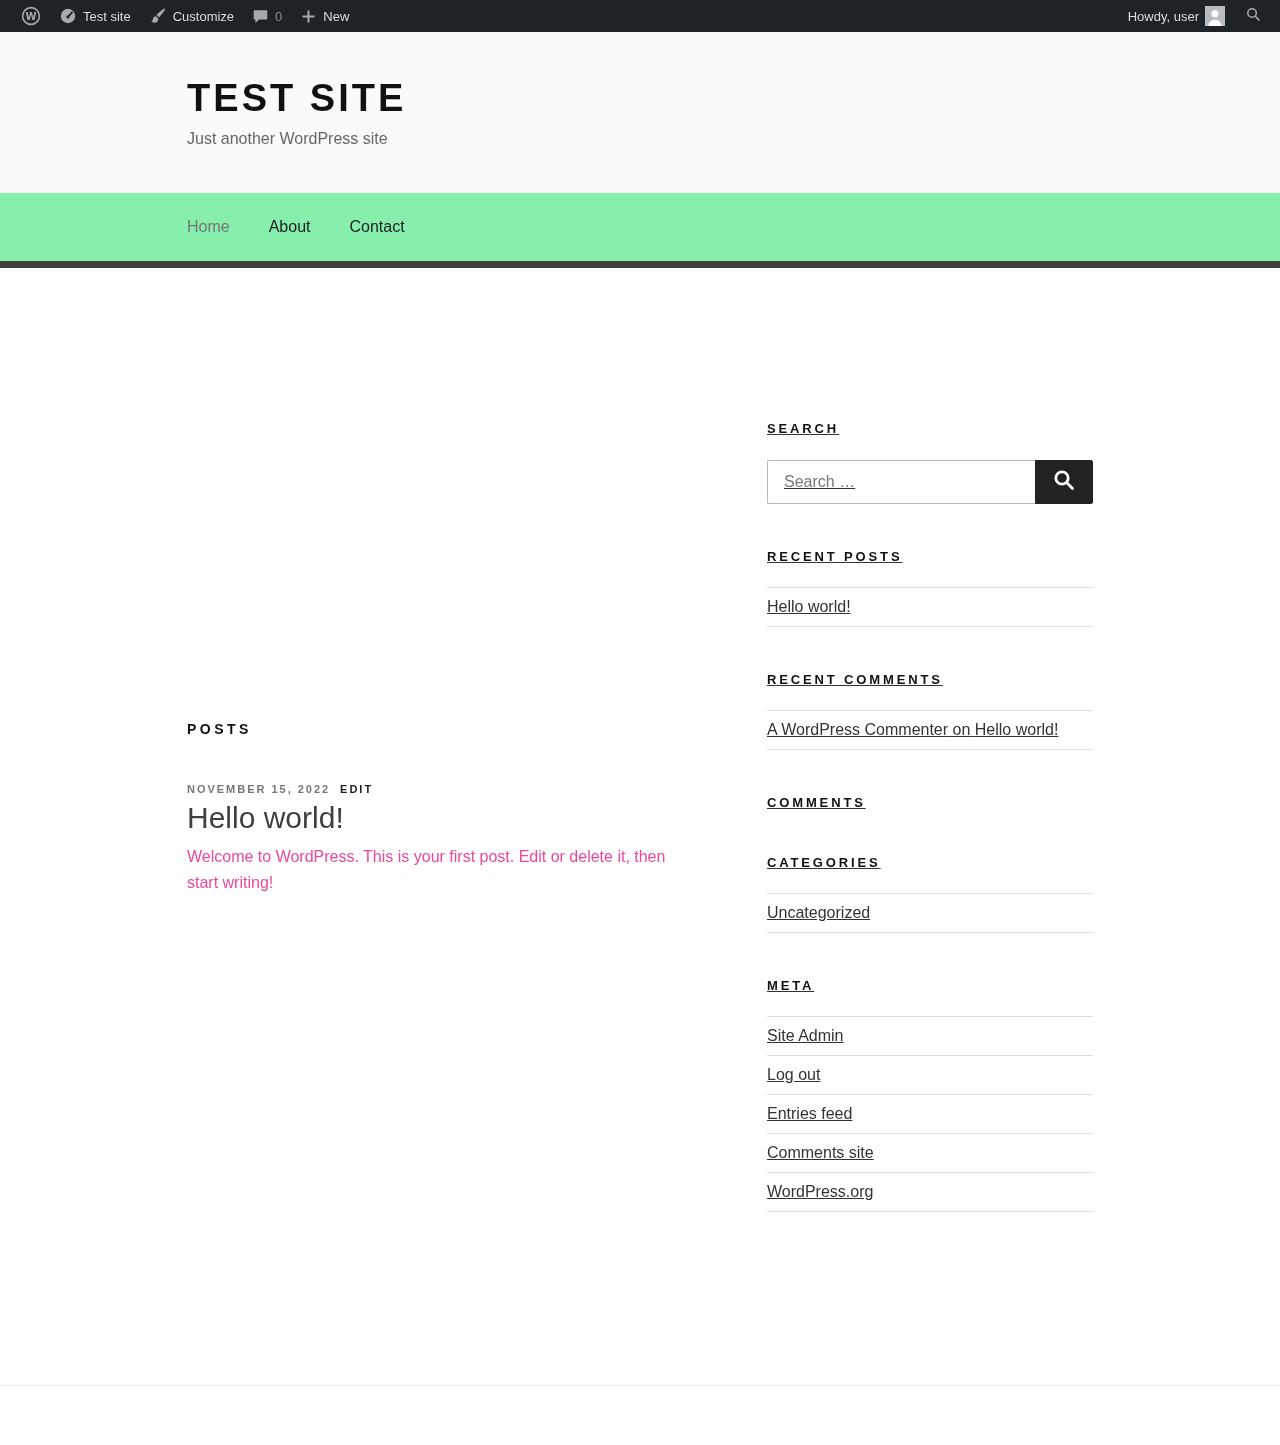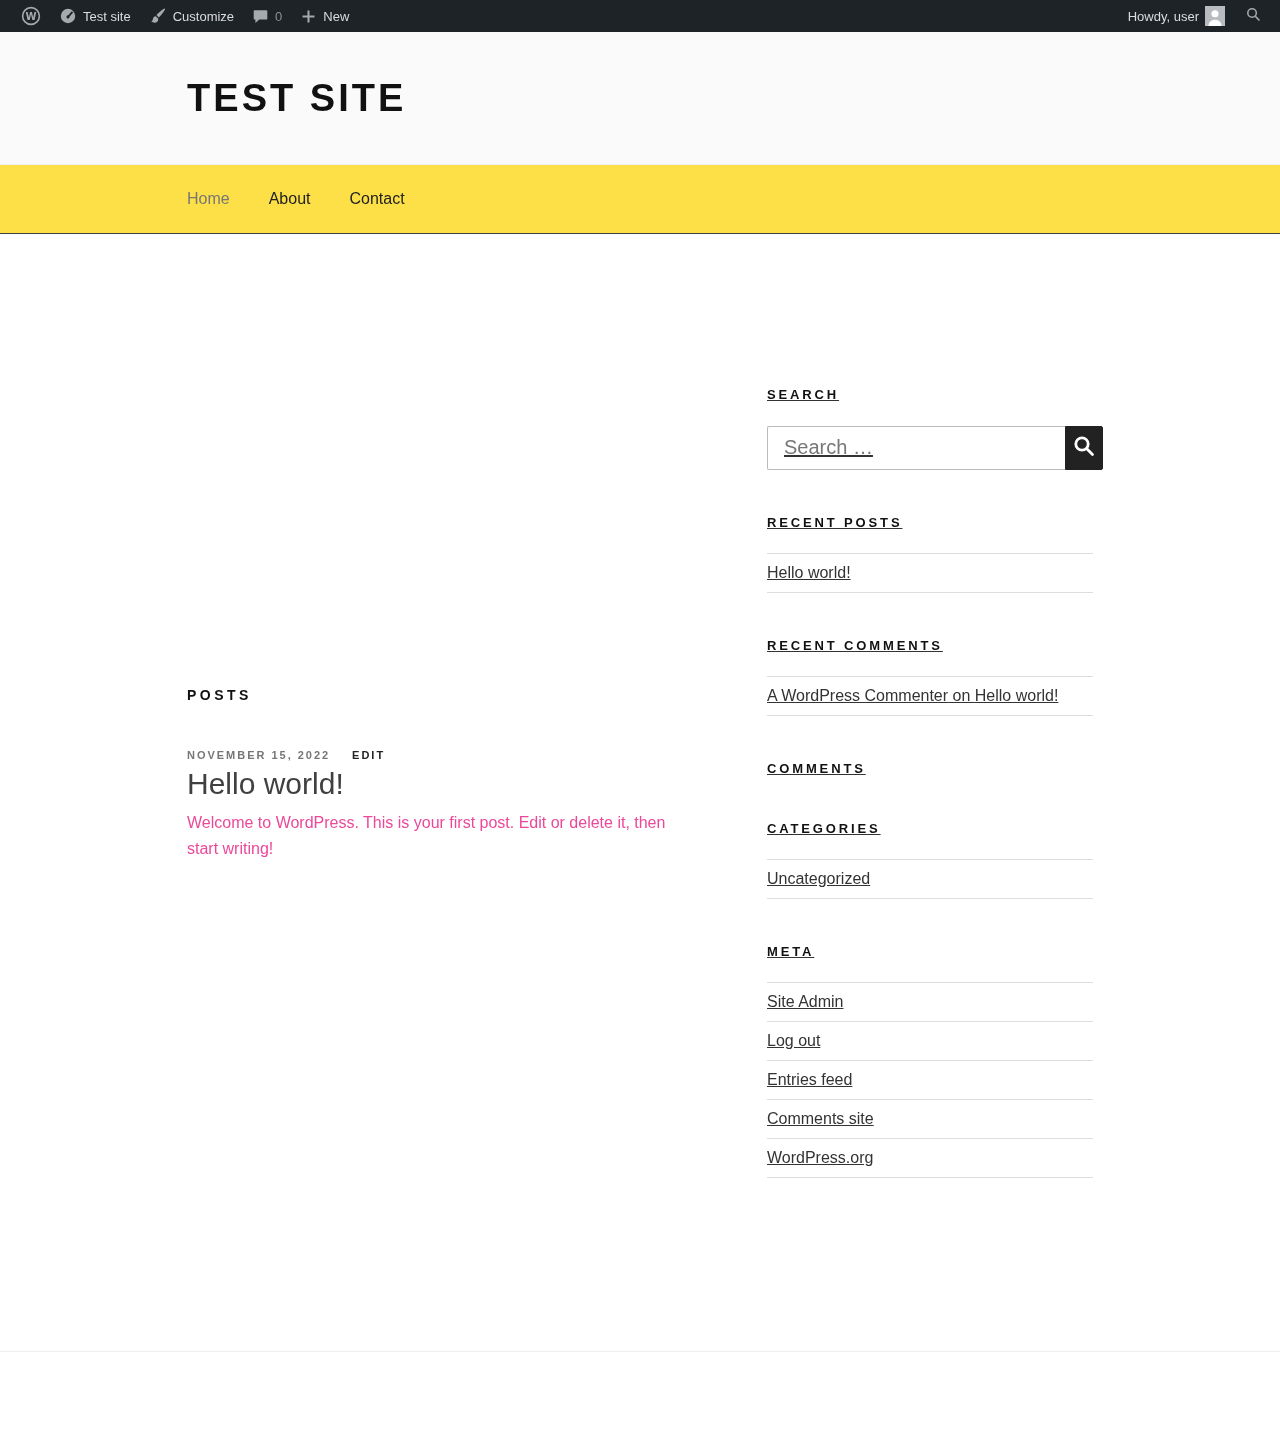--- a/index.html
+++ b/index.html
@@ -47,23 +47,23 @@
     text-transform: uppercase;
     color: #111;
     margin: 0;
     line-height: 1.1;
   }
   .site-title a { color: #111; }
   .site-description { margin: 10px 0 0; font-size: 16px; color: #666; }
 
   
   .main-nav {
-    background: #fde047;
+    background: #86efac;
     border-top: 1px solid #eee;
-    border-bottom: 1px solid #404040;
+    border-bottom: 7px solid #404040;
     text-align: right;
   }
   .main-nav ul {
     list-style: none;
     margin: 0;
     padding: 25px 0;
     display: flex;
   }
   .main-nav li { margin-right: 39px; }
   .main-nav a { font-size: 16px; font-weight: 400; color: #222; }
@@ -81,21 +81,21 @@
     letter-spacing: 0.25em;
     color: #111;
     margin: 0;
   }
   article { margin-top: 46px; }
   .entry-meta {
     font-size: 11px;
     font-weight: 700;
     letter-spacing: 0.18em;
     display: flex;
-    gap: 22px;
+    gap: 10px;
   }
   .entry-date { color: #767676; }
   .edit-link { color: #222; }
   .entry-title {
     font-size: 30px;
     font-weight: 300;
     color: #404040;
     margin: 6px 0 0;
     line-height: 1.15;
   }
@@ -127,21 +127,21 @@
   .widget li a { color: #333; }
 
   .search-form { display: flex; margin-top: 24px; }
   .search-field {
     flex: 1;
     height: 44px;
     border: 1px solid #bbb;
     border-right: none;
     border-radius: 2px 0 0 2px;
     padding: 0 16px;
-    font-size: 20px;
+    font-size: 16px;
     font-family: "Liberation Sans", sans-serif;
     color: #333;
     background: #fff;
     outline: none;
   }
   .search-field::placeholder { color: #777; }
   .search-submit {
     width: 58px;
     height: 44px;
     background: #222;
@@ -222,20 +222,21 @@
           <path d="M12.2 12.2 L17 17"></path>
         </svg>
       </span>
     </div>
   </div>
 </div>
 
 <header class="site-header">
   <div class="wrap">
     <h1 class="site-title"><a href="#">TEST SITE</a></h1>
+    <p class="site-description">Just another WordPress site</p>
   </div>
 </header>
 
 <nav class="main-nav">
   <div class="wrap">
     <ul>
       <li class="current"><a href="#">Home</a></li>
       <li><a href="#">About</a></li>
       <li><a href="#">Contact</a></li>
     </ul>

